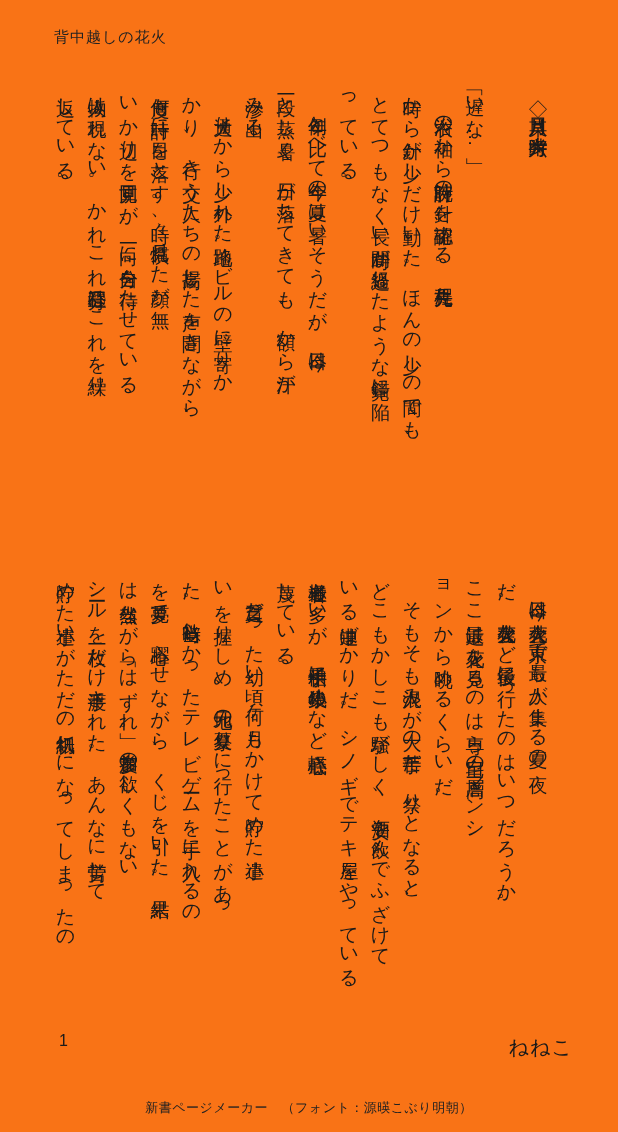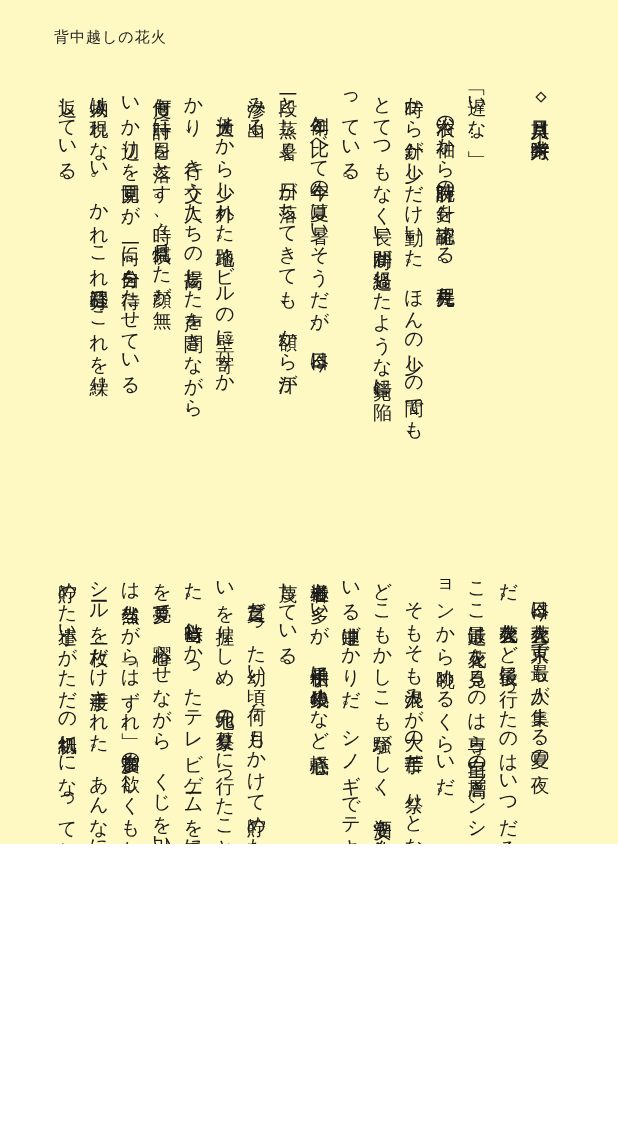--- a/index.html
+++ b/index.html
@@ -3,24 +3,24 @@
 <meta charset="utf-8">
 <style>
   html, body {
     margin: 0;
     padding: 0;
     background: #ffffff;
   }
   .page {
     position: relative;
     width: 618px;
-    height: 844px;
-    background: #fef9c3;
+    height: 1132px;
+    background: #f97316;
     color: #1a1a1a;
-    font-family: Liberation Mono, monospace;
+    font-family: Liberation Sans, sans-serif;
     overflow: hidden;
   }
   .header-title {
     position: absolute;
     left: 54px;
     top: 28px;
     font-size: 15px;
     letter-spacing: 1px;
     color: #222222;
   }
@@ -108,14 +108,15 @@
       <div class="vline">を夢見て、心躍らせながら、くじを引いた。結果</div>
       <div class="vline">は当然ながら「はずれ」。参加賞の欲しくもない</div>
       <div class="vline">シールを一枚だけ手渡された。あんなに苦労して</div>
       <div class="vline">貯めた小遣いがただの紙切れになってしまったの</div>
     </div>
 
   <div class="page-number">1</div>
 
   <div class="author">ねねこ</div>
 
+  <div class="credit">新書ページメーカー　（フォント：源暎こぶり明朝）</div>
 
 </div>
 
 </body></html>

